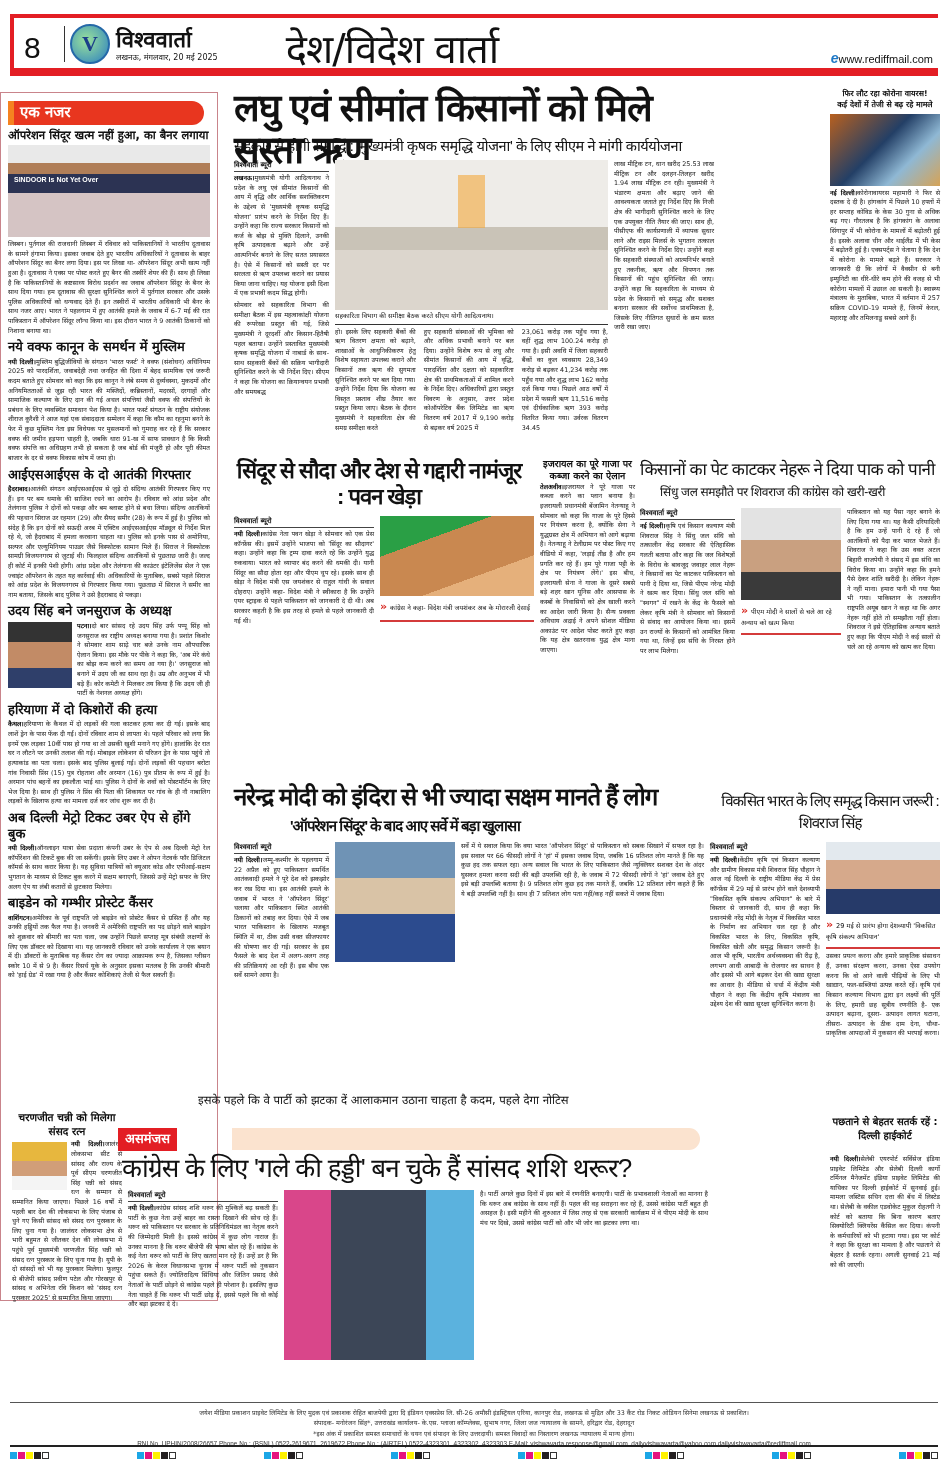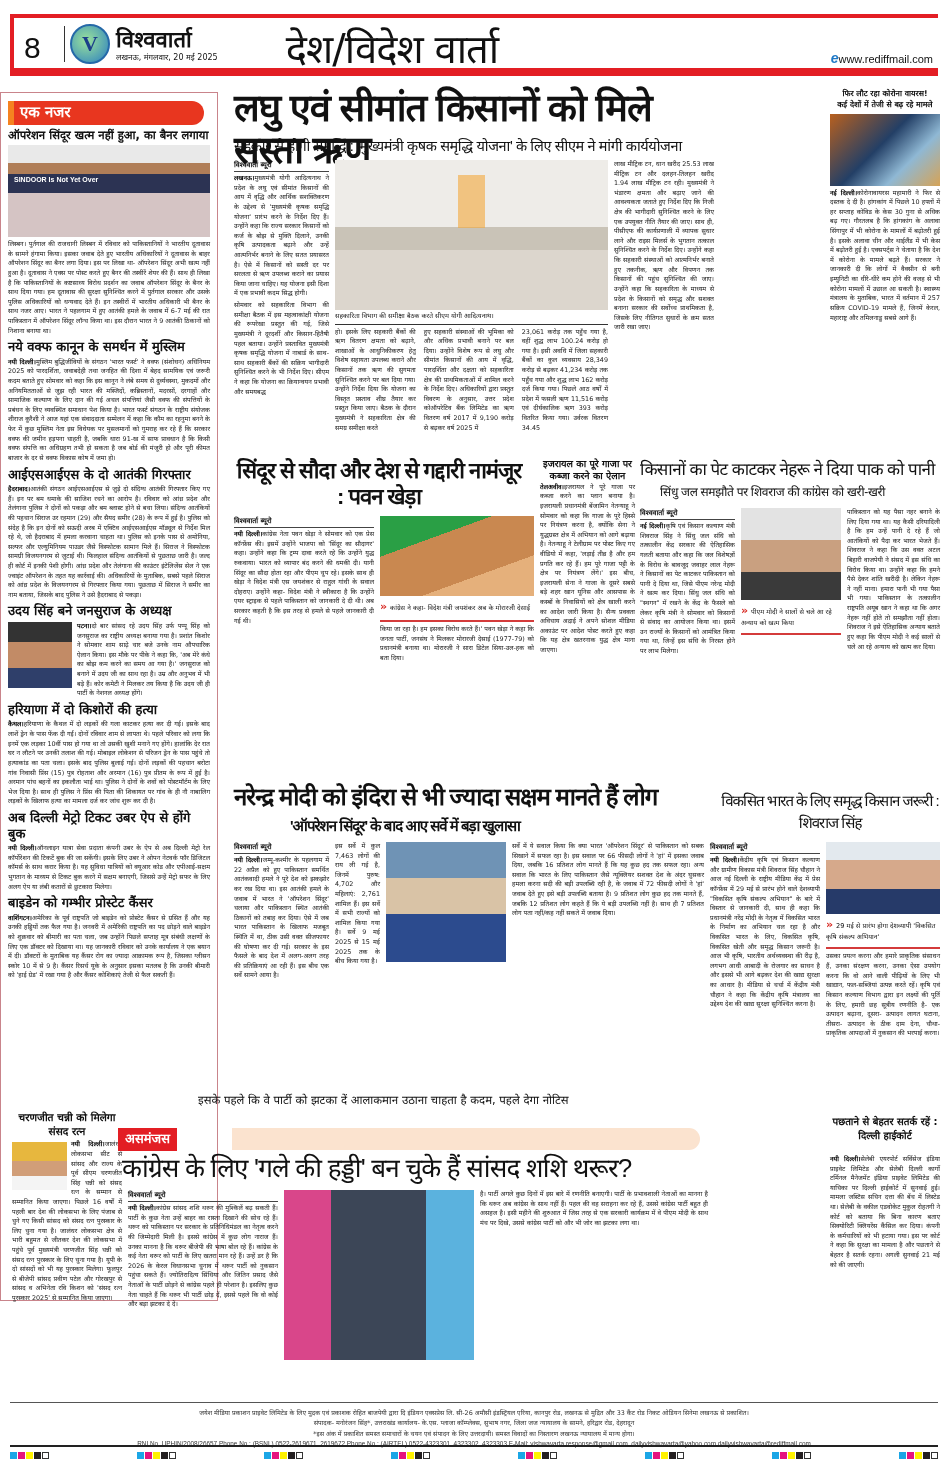--- a/index.html
+++ b/index.html
@@ -126,21 +126,20 @@
 <div class="abs headline" style="left:234px;top:458px;width:290px;font-size:22px;line-height:1.2;text-align:center">सिंदूर से सौदा और देश से गद्दारी नामंजूर : पवन खेड़ा</div>
 <div class="abs col" style="left:234px;top:516px;width:300px">
   <div style="display:flex;gap:6px">
     <div style="width:140px">
       <div class="byline">विश्ववार्ता ब्यूरो</div>
       <p><b>नयी दिल्ली।</b><span>कांग्रेस नेता पवन खेड़ा ने सोमवार को एक प्रेस कॉन्फ्रेंस की। इसमें उन्होंने भाजपा को 'सिंदूर का सौदागर' कहा। उन्होंने कहा कि ट्रम्प दावा करते रहे कि उन्होंने युद्ध रुकवाया। भारत को व्यापार बंद करने की धमकी दी। यानी सिंदूर का सौदा होता रहा और पीएम चुप रहे। इसके साथ ही खेड़ा ने विदेश मंत्री एस जयशंकर से राहुल गांधी के सवाल दोहराए। उन्होंने कहा- विदेश मंत्री ने स्वीकारा है कि उन्होंने एयर स्ट्राइक से पहले पाकिस्तान को जानकारी दे दी थी। अब सरकार कहती है कि इस तरह से हमले से पहले जानकारी दी गई थी।</span></p>
     </div>
     <div style="flex:1">
       <div class="img ph-khera" style="height:80px"></div>
       <div class="caption"><span class="arr">»</span><span>कांग्रेस ने कहा- विदेश मंत्री जयशंकर अब के मोरारजी देसाई</span></div>
-      <p style="margin-top:3px">किया जा रहा है। हम इसका विरोध करते हैं।' पवन खेड़ा ने कहा कि जनता पार्टी, जनसंघ ने मिलकर मोरारजी देसाई (1977-79) को प्रधानमंत्री बनाया था। मोरारजी ने सारा डिटेल सिया-उल-हक को बता दिया।</p>
     </div>
   </div>
 </div>
 
 <div class="abs col" style="left:540px;top:458px;width:95px">
   <div style="text-align:center;font-weight:bold;font-size:9.5px;line-height:1.3">इजरायल का पूरे गाजा पर कब्जा करने का ऐलान</div>
   <p><b>तेलअवीव।</b><span>इजरायल ने पूरे गाजा पर कब्जा करने का प्लान बनाया है। इजरायली प्रधानमंत्री बेंजामिन नेतन्याहू ने सोमवार को कहा कि गाजा के पूरे हिस्से पर नियंत्रण करना है, क्योंकि सेना ने युद्धग्रस्त क्षेत्र में अभियान को आगे बढ़ाया है। नेतन्याहू ने टेलीग्राम पर पोस्ट किए गए वीडियो में कहा, 'लड़ाई तीव्र है और हम प्रगति कर रहे हैं। हम पूरे गाजा पट्टी के क्षेत्र पर नियंत्रण लेंगे।' इस बीच, इजरायली सेना ने गाजा के दूसरे सबसे बड़े शहर खान यूनिस और आसपास के कस्बों के निवासियों को क्षेत्र खाली करने का आदेश जारी किया है। सैन्य प्रवक्ता अविचाय अद्राई ने अपने सोशल मीडिया अकाउंट पर आदेश पोस्ट करते हुए कहा कि यह क्षेत्र खतरनाक युद्ध क्षेत्र माना जाएगा।</span></p>
 </div>
 
 <div class="abs headline" style="left:640px;top:458px;width:300px;font-size:17px;font-weight:normal;letter-spacing:-0.6px">किसानों का पेट काटकर नेहरू ने दिया पाक को पानी</div>
@@ -162,23 +161,20 @@
 </div>
 
 <div class="abs headline" style="left:234px;top:784px;width:470px;font-size:24px;line-height:1.1">नरेन्द्र मोदी को इंदिरा से भी ज्यादा सक्षम मानते हैं लोग</div>
 <div class="abs headline" style="left:290px;top:815px;width:400px;font-size:15px">'ऑपरेशन सिंदूर' के बाद आए सर्वे में बड़ा खुलासा</div>
 <div class="abs col" style="left:234px;top:842px;width:470px">
   <div style="display:flex;gap:6px">
     <div style="width:95px">
       <div class="byline">विश्ववार्ता ब्यूरो</div>
       <p><b>नयी दिल्ली।</b><span>जम्मू-कश्मीर के पहलगाम में 22 अप्रैल को हुए पाकिस्तान समर्थित आतंकवादी हमले ने पूरे देश को झकझोर कर रख दिया था। इस आतंकी हमले के जवाब में भारत ने 'ऑपरेशन सिंदूर' चलाया और पाकिस्तान स्थित आतंकी ठिकानों को तबाह कर दिया। ऐसे में जब भारत पाकिस्तान के खिलाफ मजबूत स्थिति में था, ठीक उसी वक्त सीजफायर की घोषणा कर दी गई। सरकार के इस फैसले के बाद देश में अलग-अलग तरह की प्रतिक्रियाएं आ रही हैं। इस बीच एक सर्वे सामने आया है।</span></p>
     </div>
-    <div style="width:45px">
-        <p>इस सर्वे में कुल 7,463 लोगों की राय ली गई है, जिनमें पुरुष: 4,702 और महिलाएं: 2,761 शामिल हैं। इस सर्वे में सभी राज्यों को शामिल किया गया है। सर्वे 9 मई 2025 से 15 मई 2025 तक के बीच किया गया है।</p>
-      </div>
     <div class="img ph-modi" style="width:120px;height:120px;flex:none"></div>
     <div style="flex:1">
         <p>सर्वे में ये सवाल किया कि क्या भारत 'ऑपरेशन सिंदूर' से पाकिस्तान को सबक सिखाने में सफल रहा है। इस सवाल पर 66 फीसदी लोगों ने 'हां' में इसका जवाब दिया, जबकि 16 प्रतिशत लोग मानते हैं कि यह कुछ हद तक सफल रहा। अन्य सवाल कि भारत के लिए पाकिस्तान जैसे न्यूक्लियर सशक्त देश के अंदर घुसकर हमला करना सदी की बड़ी उपलब्धि रही है, के जवाब में 72 फीसदी लोगों ने 'हां' जवाब देते हुए इसे बड़ी उपलब्धि बताया है। 9 प्रतिशत लोग कुछ हद तक मानते हैं, जबकि 12 प्रतिशत लोग कहते हैं कि ये बड़ी उपलब्धि नहीं है। साथ ही 7 प्रतिशत लोग पता नहीं/कह नहीं सकते में जवाब दिया।</p>
       </div>
   </div>
 </div>
 
 <div class="abs headline" style="left:720px;top:790px;width:220px;font-size:15px;line-height:1.45;text-align:center;font-weight:normal">विकसित भारत के लिए समृद्ध किसान जरूरी : शिवराज सिंह</div>
 <div class="abs col" style="left:710px;top:842px;width:230px">
   <div style="display:flex;gap:6px">

